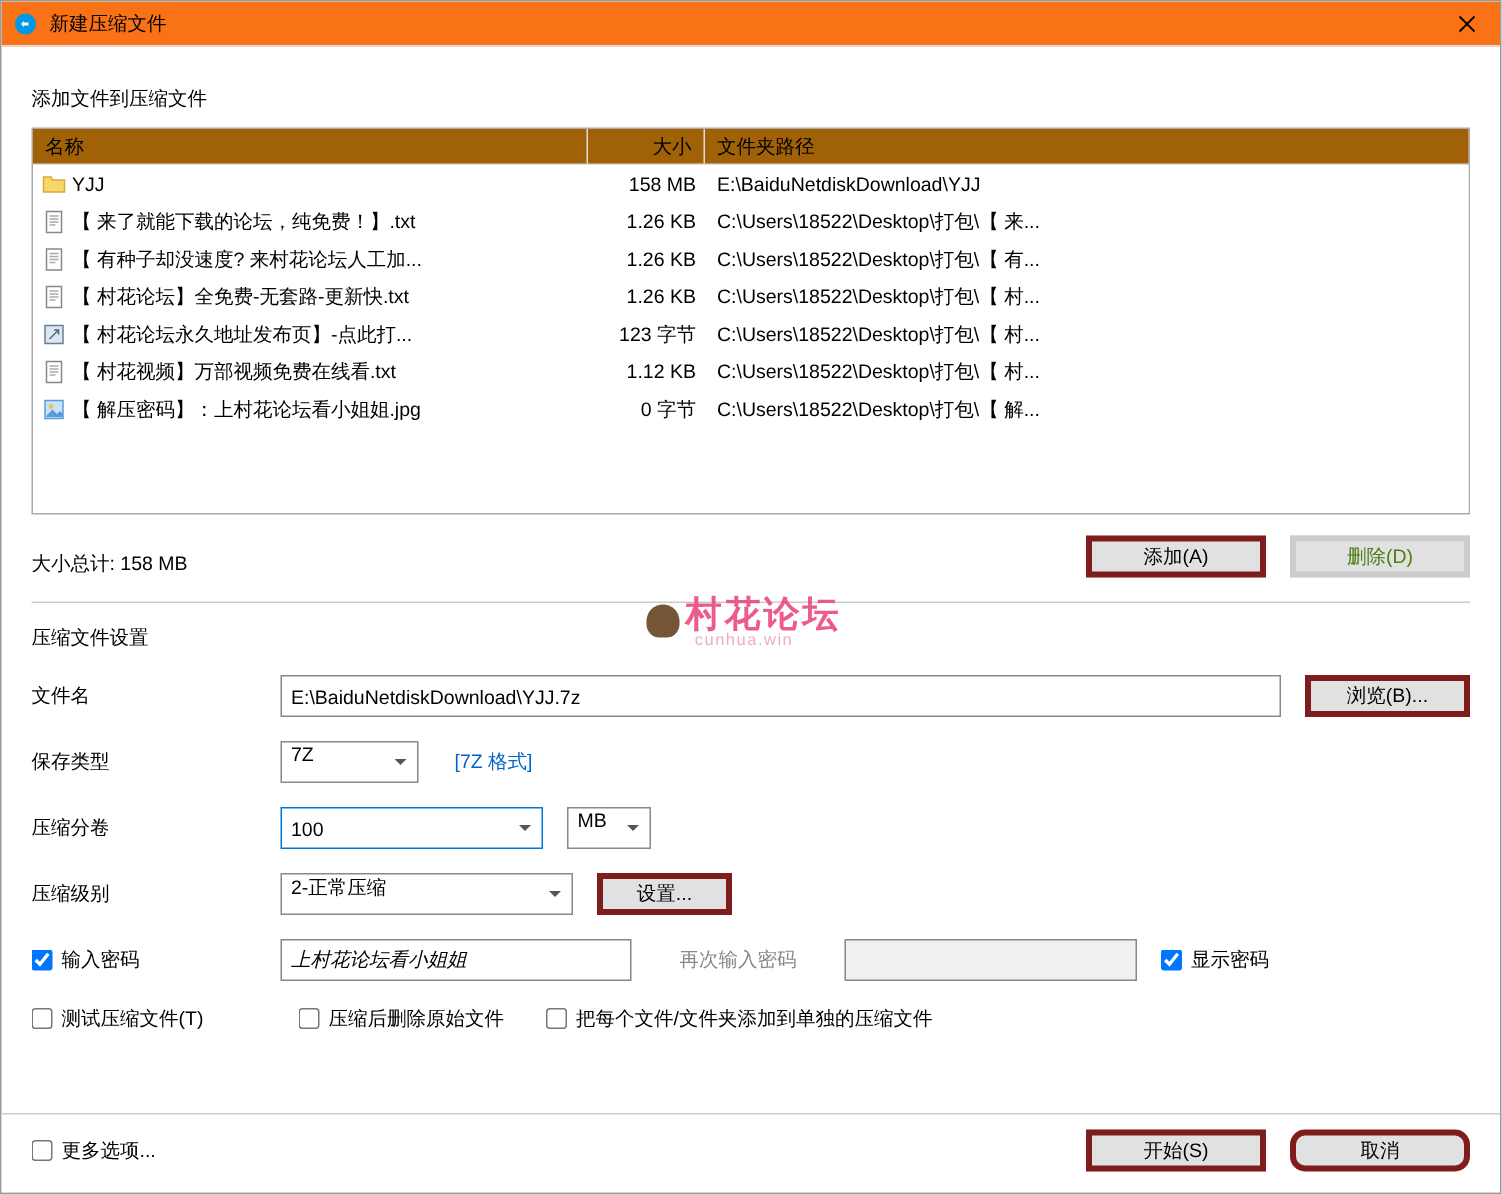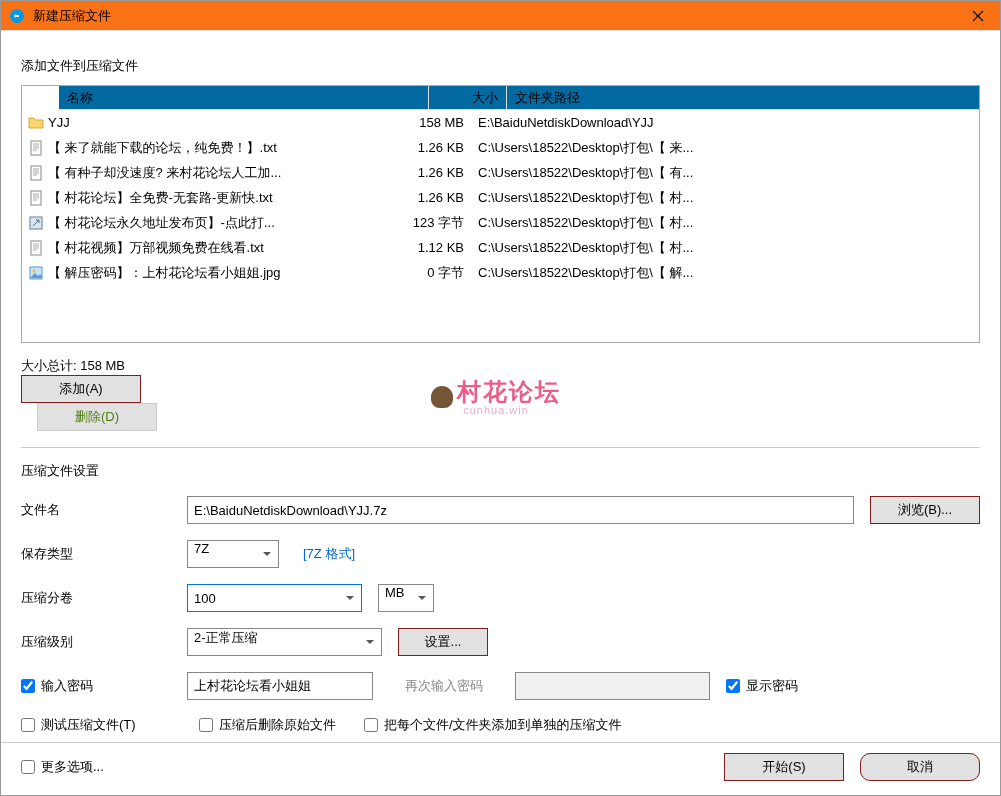--- a/index.html
+++ b/index.html
@@ -8,55 +8,55 @@
 .titlebar { height: 30px; display: flex; align-items: center; padding: 0 0 0 8px; background: #f97316; border-bottom: 1px solid #e0e0e0; }
 .titlebar .app-icon { width: 16px; height: 16px; margin-right: 8px; }
 .titlebar .title { flex: 1; color: #000; }
 .titlebar .close-btn { width: 45px; height: 30px; display: flex; align-items: center; justify-content: center; cursor: pointer; }
 
 .content { padding: 12px 20px; }
 
 .section-label { font-weight: 400; margin: 14px 0 10px 0; color: #000; }
 
 .file-list-wrapper { border: 1px solid #aaa; margin-top: 4px; }
-.file-list-header { display: flex; border-bottom: 1px solid #ddd; background: #0369a1; height: 24px; align-items: center; margin-left: 37px; }
+.file-list-header { display: flex; border-bottom: 1px solid #ddd; background: #a16207; height: 24px; align-items: center; }
 .col-name { flex: 0 0 370px; padding: 0 8px; border-right: 1px solid #ddd; height: 100%; display: flex; align-items: center; }
 .col-size { flex: 0 0 78px; padding: 0 8px; text-align: right; border-right: 1px solid #ddd; height: 100%; display: flex; align-items: center; justify-content: flex-end; }
 .col-path { flex: 1; padding: 0 8px; height: 100%; display: flex; align-items: center; }
 
 .file-list-body { height: 232px; overflow: auto; background: #fff; }
 .file-row { display: flex; height: 25px; align-items: center; }
 .file-icon { width: 16px; height: 16px; margin-right: 4px; display: inline-flex; align-items: center; justify-content: center; flex-shrink: 0; }
 .file-name-td { flex: 0 0 370px; padding: 0 6px; display: flex; align-items: center; white-space: nowrap; overflow: hidden; }
 .file-size-td { flex: 0 0 78px; padding: 0 6px; text-align: right; }
 .file-path-td { flex: 1; padding: 0 8px; white-space: nowrap; overflow: hidden; }
 
-.total-row { display: flex; align-items: flex-start; margin: 14px 0 0 0; flex-direction: column; }
+.total-row { display: flex; align-items: flex-end; margin: 14px 0 0 0; }
 .total-text { flex: 1; }
-.btn { height: 28px; min-width: 120px; background: #e1e1e1; border: 1px solid #7f1d1d; padding: 0 4px; cursor: pointer; display: inline-flex; align-items: center; justify-content: center; }
+.btn { height: 28px; min-width: 120px; background: #e1e1e1; border: 4px solid #7f1d1d; padding: 0 4px; cursor: pointer; display: inline-flex; align-items: center; justify-content: center; }
 .btn.disabled { color: #4d7c0f; background: #e1e1e1; border-color: #ccc; pointer-events: none; }
 .total-row .btn + .btn { margin-left: 16px; }
 
 .divider { border: none; border-top: 1px solid #ccc; margin: 16px 0 8px 0; }
 
 .form-row { display: flex; align-items: center; margin: 16px 0; gap: 16px; }
 .form-label { flex: 0 0 150px; color: #000; }
 .text-input { height: 28px; border: 1px solid #888; padding: 0 6px; background: #fff; }
 .text-input.filename { flex: 1; }
 .select { height: 28px; border: 1px solid #888; background: #fff; padding: 0 22px 0 6px; appearance: none; position: relative; cursor: pointer; }
 .select-wrap { position: relative; display: inline-flex; }
 .select-wrap::after { content: ""; position: absolute; right: 8px; top: 12px; border: 4px solid transparent; border-top-color: #555; pointer-events: none; }
 .select-wrap.hl .select { border-color: #0078d7; }
 
 .link { color: #0066cc; cursor: pointer; margin-left: 8px; }
 
 .checkbox { display: inline-flex; align-items: center; gap: 6px; cursor: pointer; }
 .checkbox input { width: 14px; height: 14px; }
 
-.watermark { position: absolute; left: 430px; top: 375px; pointer-events: none; opacity: 0.9; }
+.watermark { position: absolute; left: 430px; top: 392px; pointer-events: none; opacity: 0.9; }
 .watermark .main { color: #e94b7d; font-size: 24px; font-weight: 600; letter-spacing: 2px; }
 .watermark .sub { color: #e8a5bd; font-size: 11px; margin-top: -4px; text-align: center; letter-spacing: 1px; }
 .watermark .face { display: inline-block; width: 22px; height: 22px; background: #654321; border-radius: 50% 50% 40% 40%; position: relative; margin-right: 4px; vertical-align: middle; }
 
 .bottom-bar { position: absolute; left: 0; right: 0; bottom: 0; padding: 10px 20px 14px 20px; border-top: 1px solid #ccc; display: flex; align-items: center; background: #fff; }
 .bottom-bar .spacer { flex: 1; }
 .bottom-bar .btn + .btn { margin-left: 16px; border-radius: 10px; }
 </style>
 </head>
 <body>
@@ -220,21 +220,21 @@
         <span class="select" style="width:195px">2-正常压缩</span>
       </span>
     <button class="btn" style="min-width:90px">设置...</button>
   </div>
 
   <div class="form-row">
     <label class="checkbox form-label">
       <input type="checkbox" checked="" style="">
         <span>输入密码</span>
     </label>
-    <input class="text-input" style="width: 186px;" value="上村花论坛看小姐姐">
+    <input class="text-input" style="width: 234px; font-style: italic;" value="上村花论坛看小姐姐">
     <span style="color:#888; width:110px; text-align:center">再次输入密码</span>
     <input class="text-input" style="width: 195px; background: rgb(240, 240, 240);" disabled="">
     <label class="checkbox">
       <input type="checkbox" checked="" style="">
         <span>显示密码</span>
     </label>
   </div>
 
   <div class="form-row" style="gap:28px">
     <label class="checkbox" style="flex:0 0 150px">

